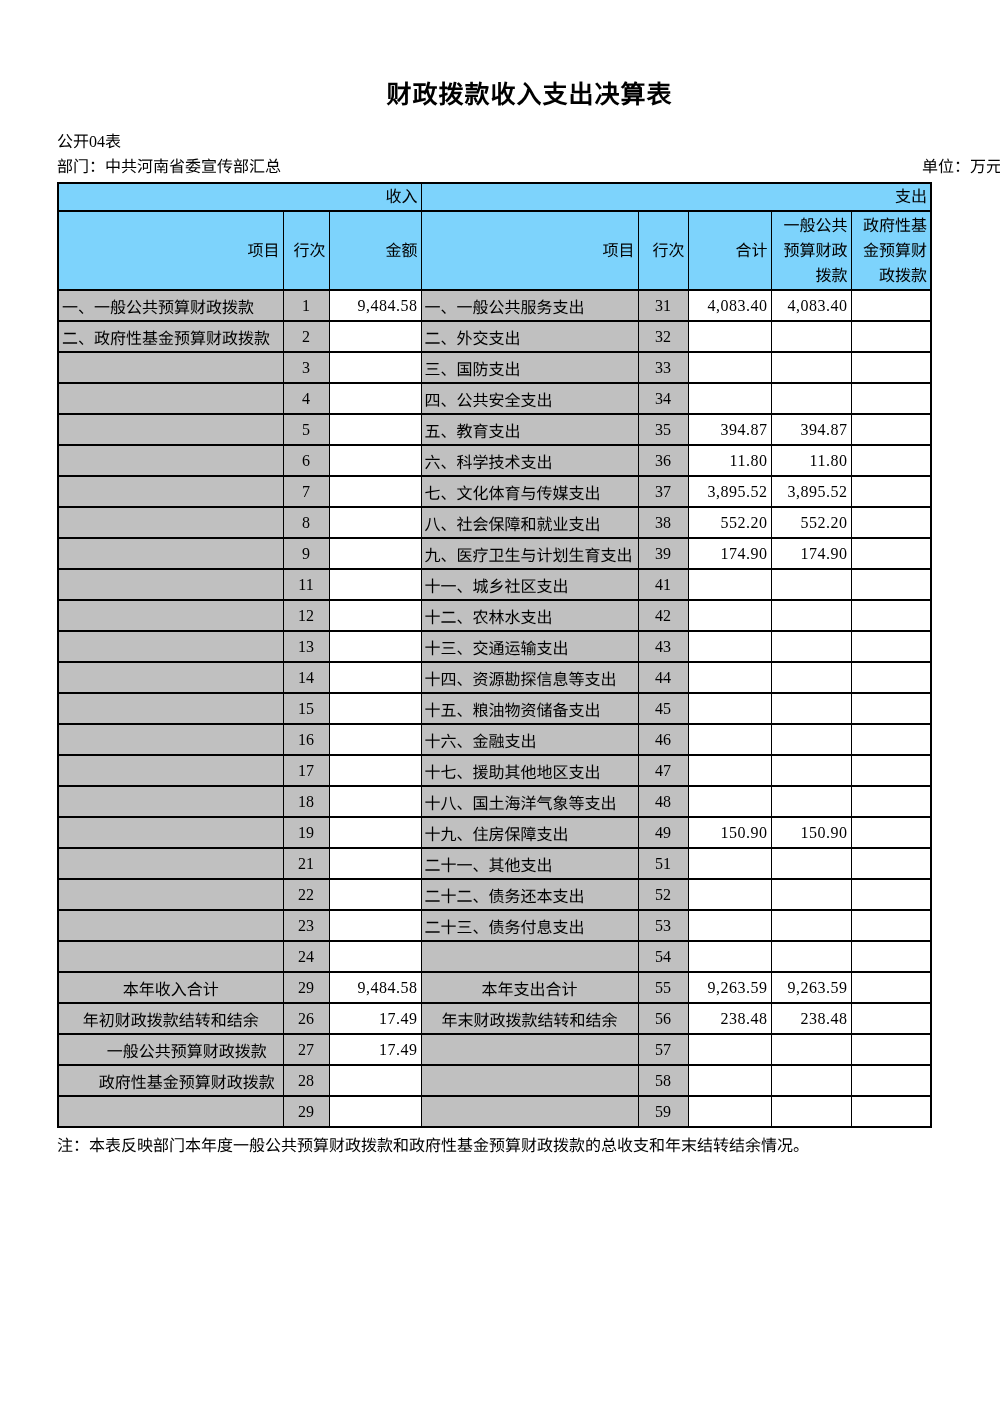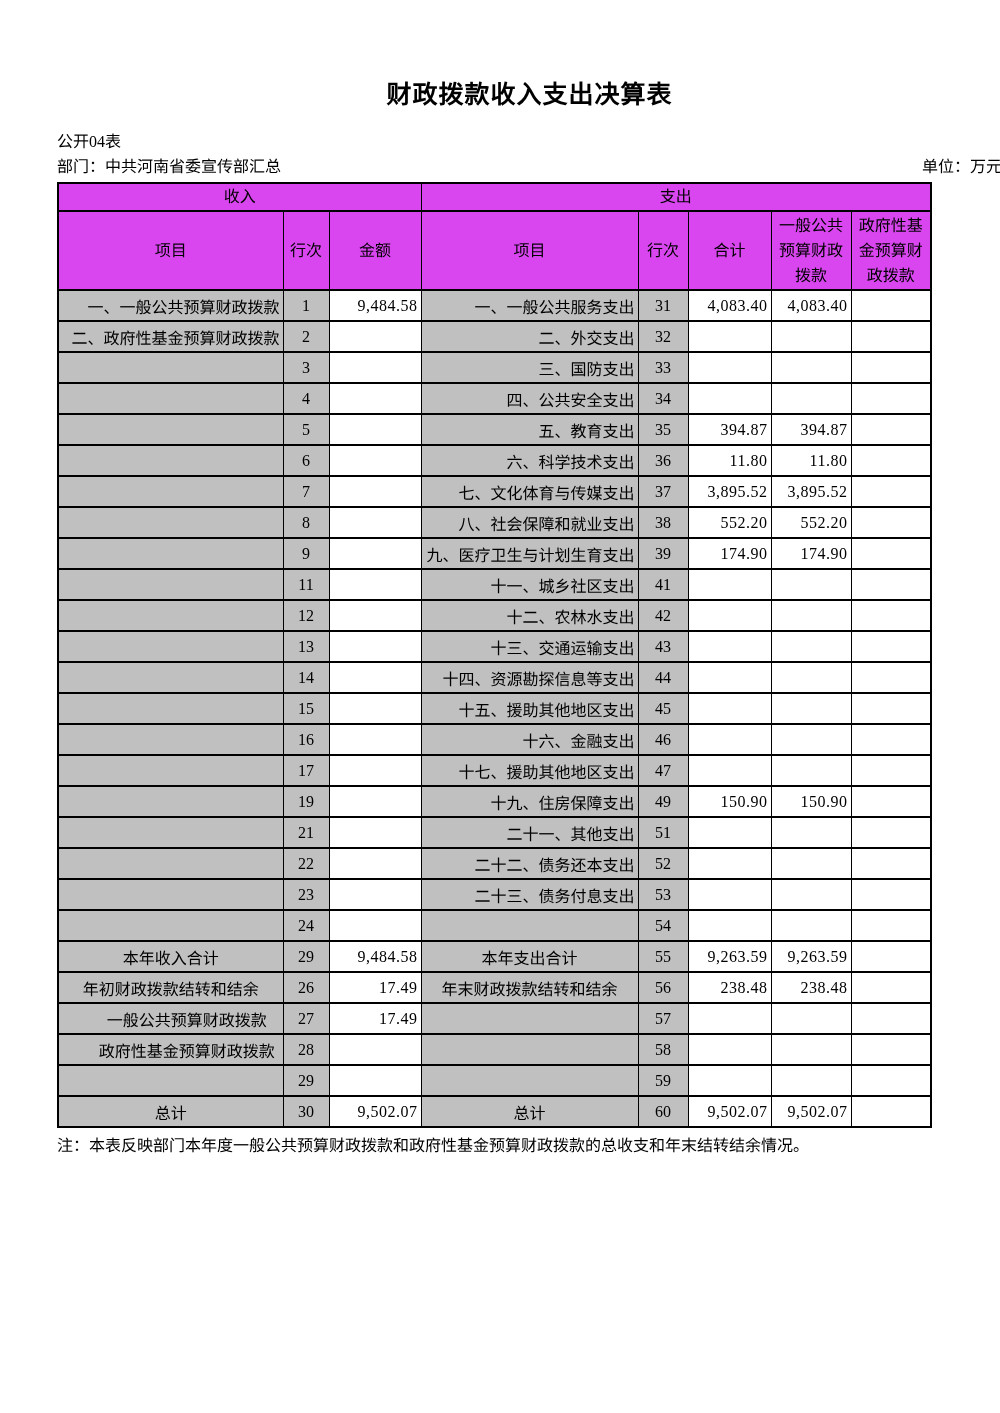--- a/index.html
+++ b/index.html
@@ -46,27 +46,27 @@
     border:1px solid #000;
     border-top-width:2px;
     border-bottom-width:2px;
     box-sizing:border-box;
     font-size:16px;
     font-weight:normal;
     padding:0 3px;
     overflow:hidden;
     vertical-align:middle;
   }
-  thead th{background:#d946ef;text-align:center;}
+  thead th{background:#7dd3fc;text-align:right;}
   tr.section-row th{height:28px;line-height:26px;}
   tr.header-row th{height:79px;line-height:25px;}
   tr.index-row th{height:32px;line-height:30px;}
   tbody tr{height:31px;}
   td.grey{background:#c0c0c0;}
-  td.lbl{text-align:right;white-space:nowrap;padding-left:2px;padding-right:2px;}
+  td.lbl{text-align:left;white-space:nowrap;padding-left:2px;padding-right:2px;}
   td.lbl.ctr{text-align:center;}
   td.bold{font-weight:bold;}
   td.no{text-align:center;white-space:nowrap;}
   td.num{text-align:right;white-space:nowrap;letter-spacing:0.5px;padding-right:4px;background:#fff;}
   .note{
     margin-top:8px;
     font-size:16px;
     line-height:20px;
   }
 </style>
@@ -236,21 +236,21 @@
           <td class="lbl grey">十四、资源勘探信息等支出</td>
           <td class="no grey">44</td>
           <td class="num"></td>
           <td class="num"></td>
           <td class="num"></td>
         </tr>
         <tr>
           <td class="lbl grey"></td>
           <td class="no grey">15</td>
           <td class="num"></td>
-          <td class="lbl grey">十五、援助其他地区支出</td>
+          <td class="lbl grey">十五、粮油物资储备支出</td>
           <td class="no grey">45</td>
           <td class="num"></td>
           <td class="num"></td>
           <td class="num"></td>
         </tr>
         <tr>
           <td class="lbl grey"></td>
           <td class="no grey">16</td>
           <td class="num"></td>
           <td class="lbl grey">十六、金融支出</td>
@@ -258,20 +258,30 @@
           <td class="num"></td>
           <td class="num"></td>
           <td class="num"></td>
         </tr>
         <tr>
           <td class="lbl grey"></td>
           <td class="no grey">17</td>
           <td class="num"></td>
           <td class="lbl grey">十七、援助其他地区支出</td>
           <td class="no grey">47</td>
+          <td class="num"></td>
+          <td class="num"></td>
+          <td class="num"></td>
+        </tr>
+        <tr>
+          <td class="lbl grey"></td>
+          <td class="no grey">18</td>
+          <td class="num"></td>
+          <td class="lbl grey">十八、国土海洋气象等支出</td>
+          <td class="no grey">48</td>
           <td class="num"></td>
           <td class="num"></td>
           <td class="num"></td>
         </tr>
         <tr>
           <td class="lbl grey"></td>
           <td class="no grey">19</td>
           <td class="num"></td>
           <td class="lbl grey">十九、住房保障支出</td>
           <td class="no grey">49</td>
@@ -362,27 +372,17 @@
         <tr>
           <td class="lbl grey"></td>
           <td class="no grey">29</td>
           <td class="num"></td>
           <td class="lbl grey"></td>
           <td class="no grey">59</td>
           <td class="num"></td>
           <td class="num"></td>
           <td class="num"></td>
         </tr>
-        <tr>
-          <td class="lbl grey ctr bold">总计</td>
-          <td class="no grey">30</td>
-          <td class="num">9,502.07</td>
-          <td class="lbl grey ctr bold">总计</td>
-          <td class="no grey">60</td>
-          <td class="num">9,502.07</td>
-          <td class="num">9,502.07</td>
-          <td class="num"></td>
-        </tr>
       </tbody>
   </table>
 
   <div class="note">注：本表反映部门本年度一般公共预算财政拨款和政府性基金预算财政拨款的总收支和年末结转结余情况。</div>
 </div>
 
 </body></html>

